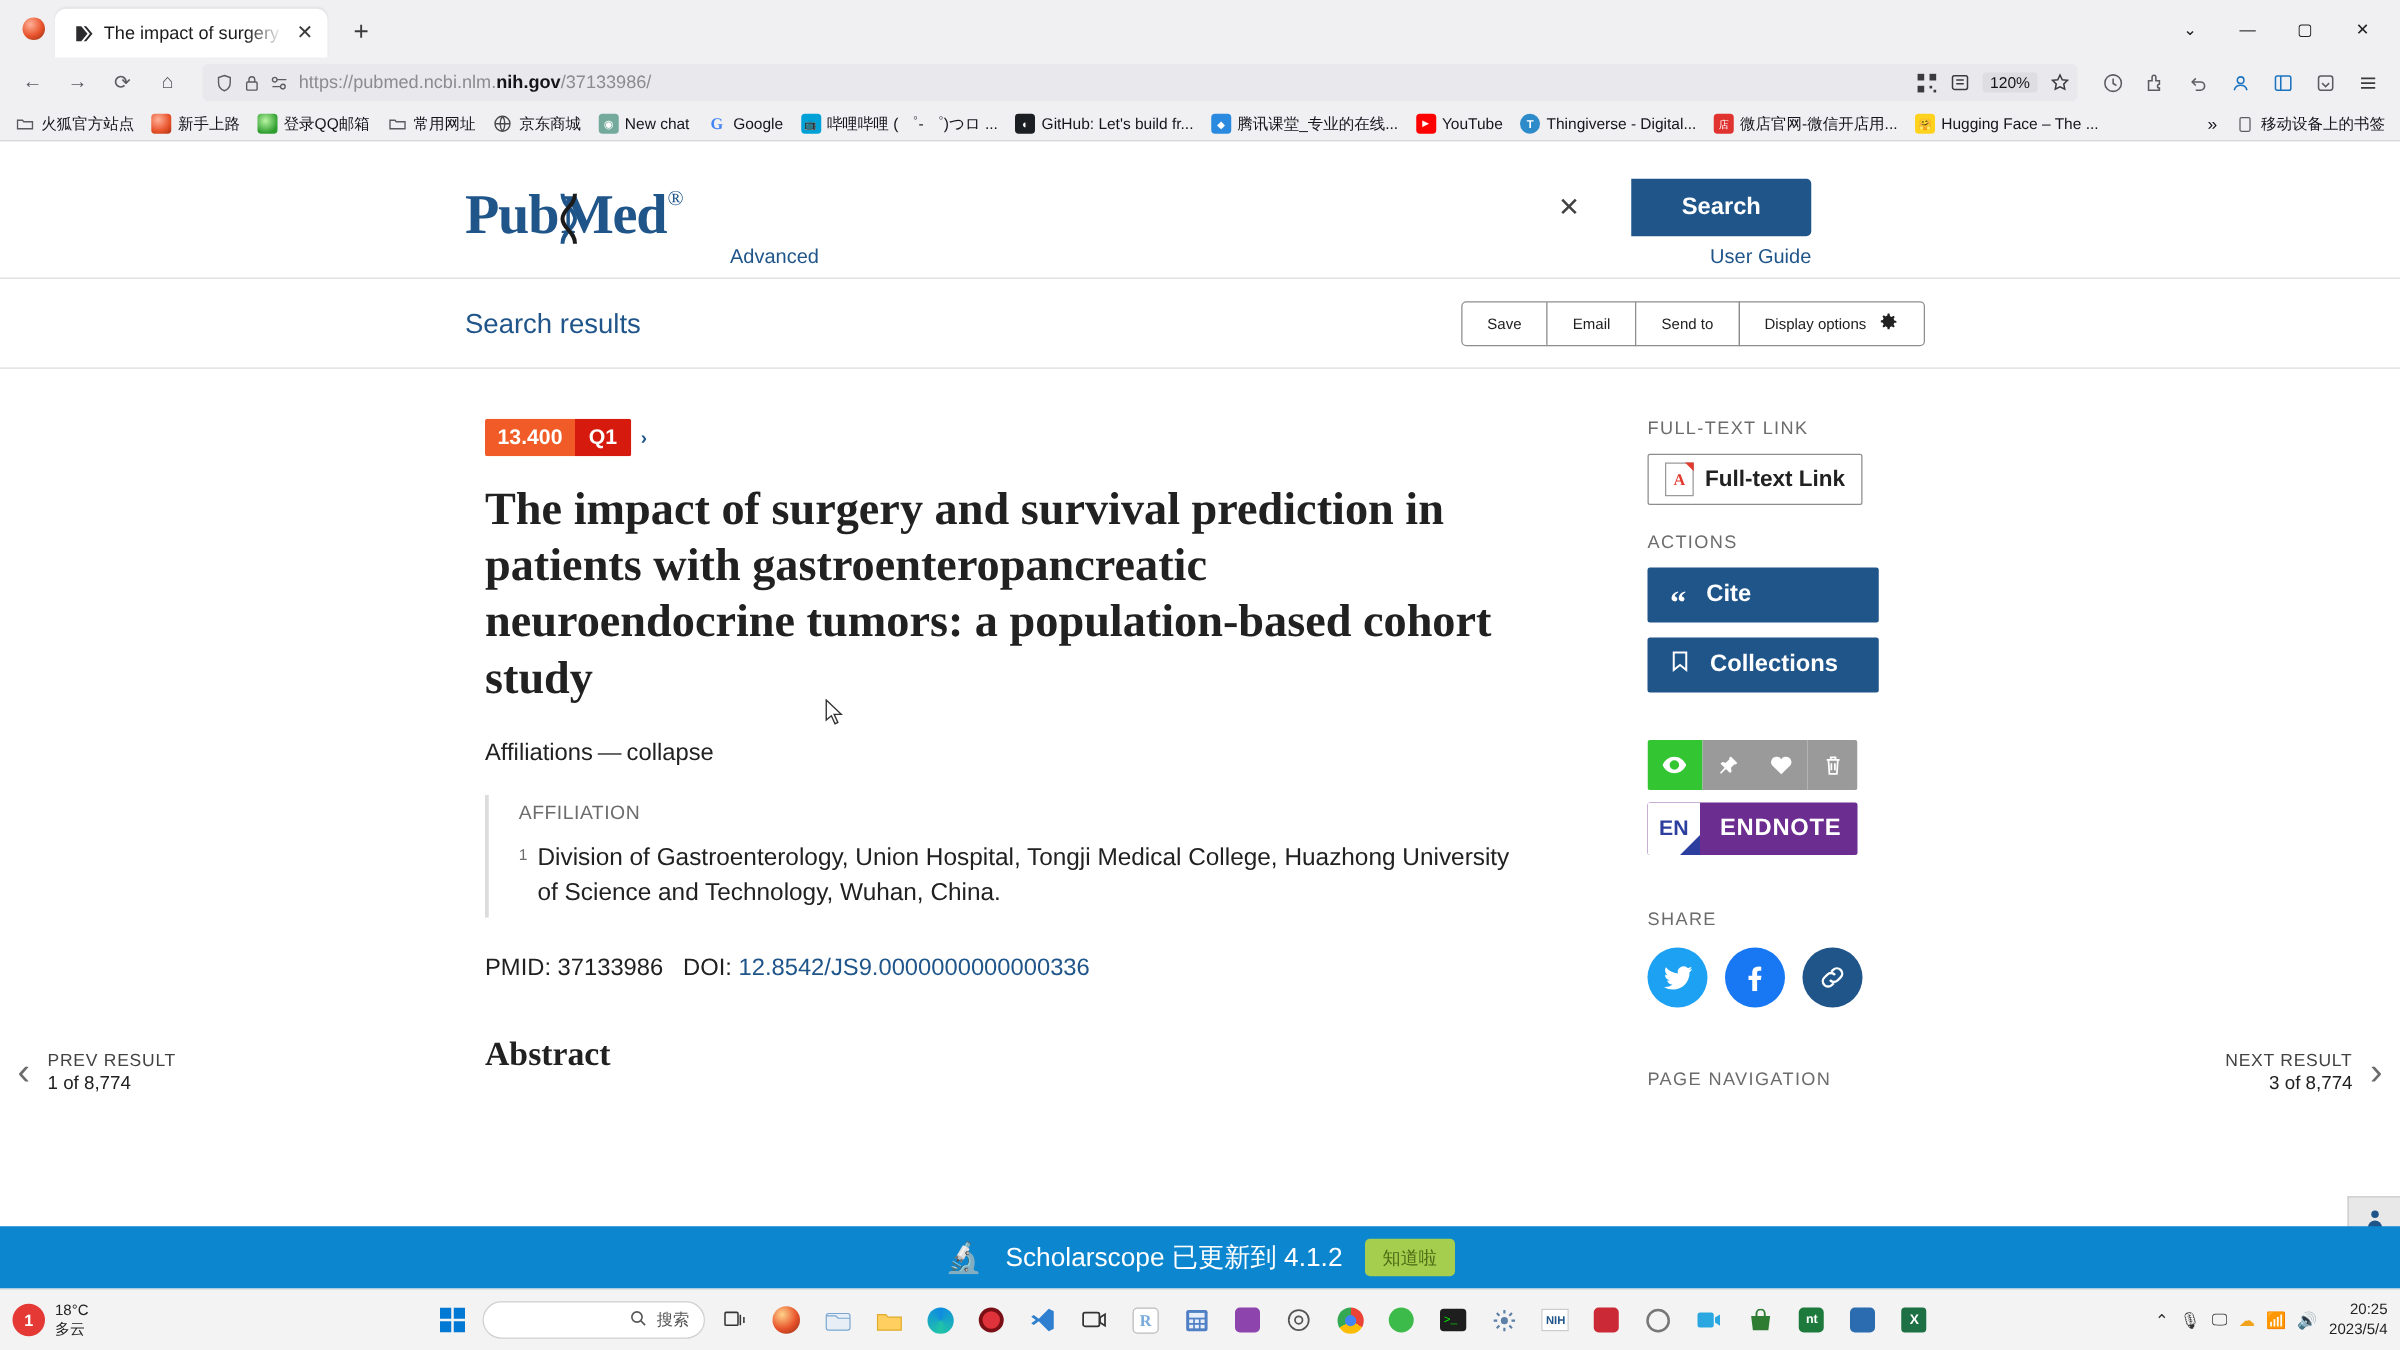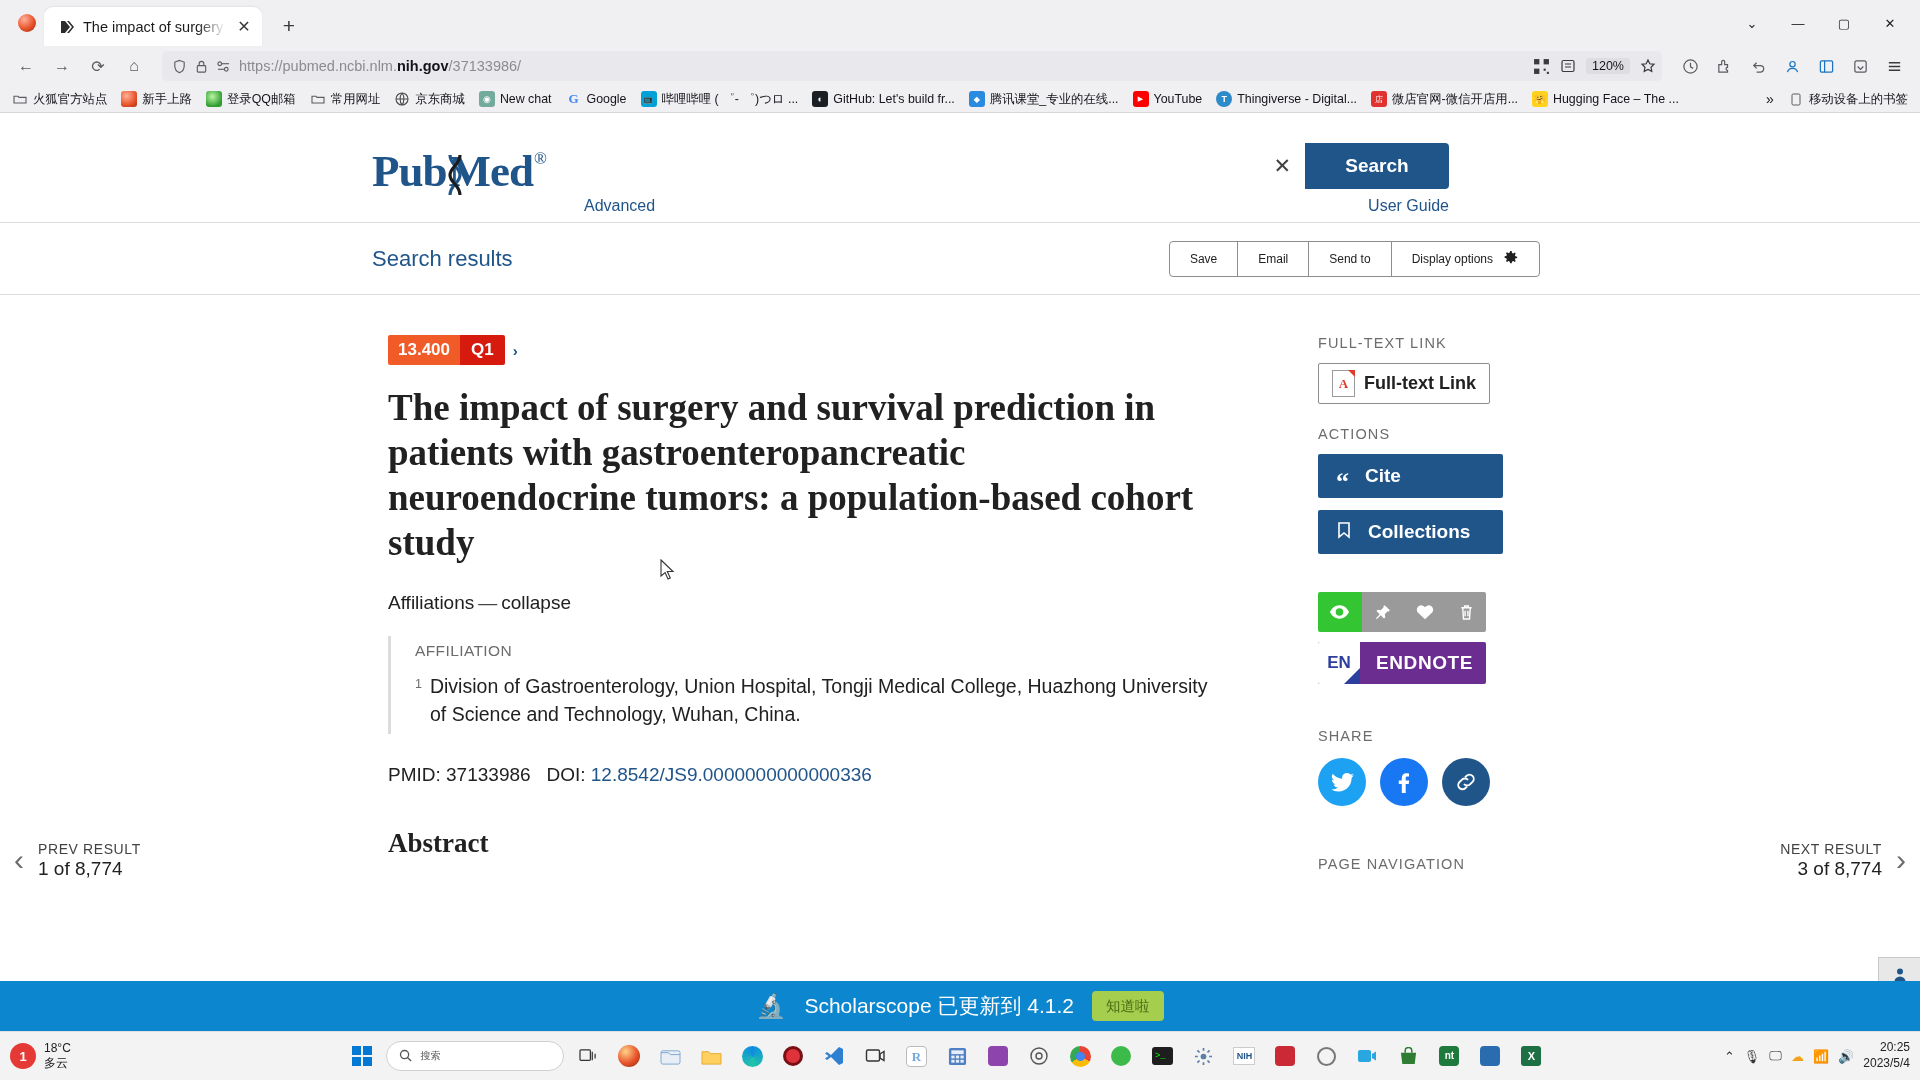--- a/index.html
+++ b/index.html
@@ -165,20 +165,21 @@
   .clear-x {
     position:absolute; right: 14px; top: 0; height:46px;
     display:flex; align-items:center; color:#424242; font-size: 21px;
   }
   .search-btn {
     width: 144px; height: 46px;
     background:#20558a; color:#fff;
     border: none; border-radius: 0 4px 4px 0;
     font-size: 19px; font-weight: 700;
     font-family: "Liberation Sans", sans-serif;
+    margin-left: 27px;
   }
   .search-sub { display:flex; justify-content:space-between; margin-top: 8px;}
   .link-blue { color:#20558a; font-size: 16px; text-decoration: none; }
 
   .pm-actionbar {
     height: 72px;
     border-bottom: 1px solid #dcdcdc;
     display:flex; align-items:center;
   }
   .results-link { margin-left: 372px; font-size: 22px; color:#20558a; }
@@ -287,21 +288,21 @@
     width: 48px; height: 48px; border-radius:50%;
     display:flex; align-items:center; justify-content:center; color:#fff;
   }
   .pagenav-label { margin-top: 50px; }
 
   
   .navres { position:absolute; top: 545px; display:flex; align-items:center; color:#424242; }
   .navres.prev { left: 14px; gap: 14px;}
   .navres.next { right: 14px; gap: 14px;}
   .navres .lbl { font-size: 14px; letter-spacing: .6px; color:#424242; }
-  .navres .cnt { font-size: 19px; color:#212121; margin-top: 3px;}
+  .navres .cnt { font-size: 15px; color:#212121; margin-top: 3px;}
   .navres .arrow { font-size: 30px; color:#6c6c6c; font-weight: 300;}
 
   
   .ss-banner {
     position:absolute; left:0; right:0; bottom: 0; height: 50px;
     background:#0b86cf; display:flex; align-items:center; justify-content:center; gap: 18px;
   }
   .ss-scope { font-size: 24px; }
   .ss-text { color:#fff; font-size: 21px; }
   .ss-ok {
@@ -326,21 +327,21 @@
   .tb-weather {
     width: 170px; display:flex; align-items:center; gap: 8px; padding-left: 10px;
   }
   .tb-w-ico { width: 26px; height: 26px; border-radius:50%; background:#e53935; color:#fff;
      display:flex;align-items:center;justify-content:center;font-size:13px;font-weight:700;}
   .tb-w-text { font-size: 12px; color:#222; line-height: 1.25;}
   .tb-center { flex:1 1 auto; display:flex; align-items:center; justify-content:center; gap: 7px;}
   .tb-start { width: 34px; height:34px; display:flex;align-items:center;justify-content:center;}
   .tb-search {
     width: 178px; height: 30px; border-radius: 16px; background:#fff; border:1px solid #d0d0d0;
-    display:flex; align-items:center; gap: 8px; padding: 0 12px; color:#555; font-size:10px;
+    display:flex; align-items:center; gap: 8px; padding: 0 12px; color:#555; font-size:13px;justify-content:flex-end;
   }
   .tb-app { width: 34px; height:34px; display:flex; align-items:center; justify-content:center; border-radius:5px;}
   .tb-right { display:flex; align-items:center; gap: 9px; padding-right: 10px; }
   .tb-clock { font-size: 12px; color:#222; text-align:right; line-height:1.3; }
   .tb-icn { color:#333; font-size: 13px; }
   .cursor-arrow { position:absolute; left:660px; top:438px; }
 </style>
 </head>
 <body>
 

